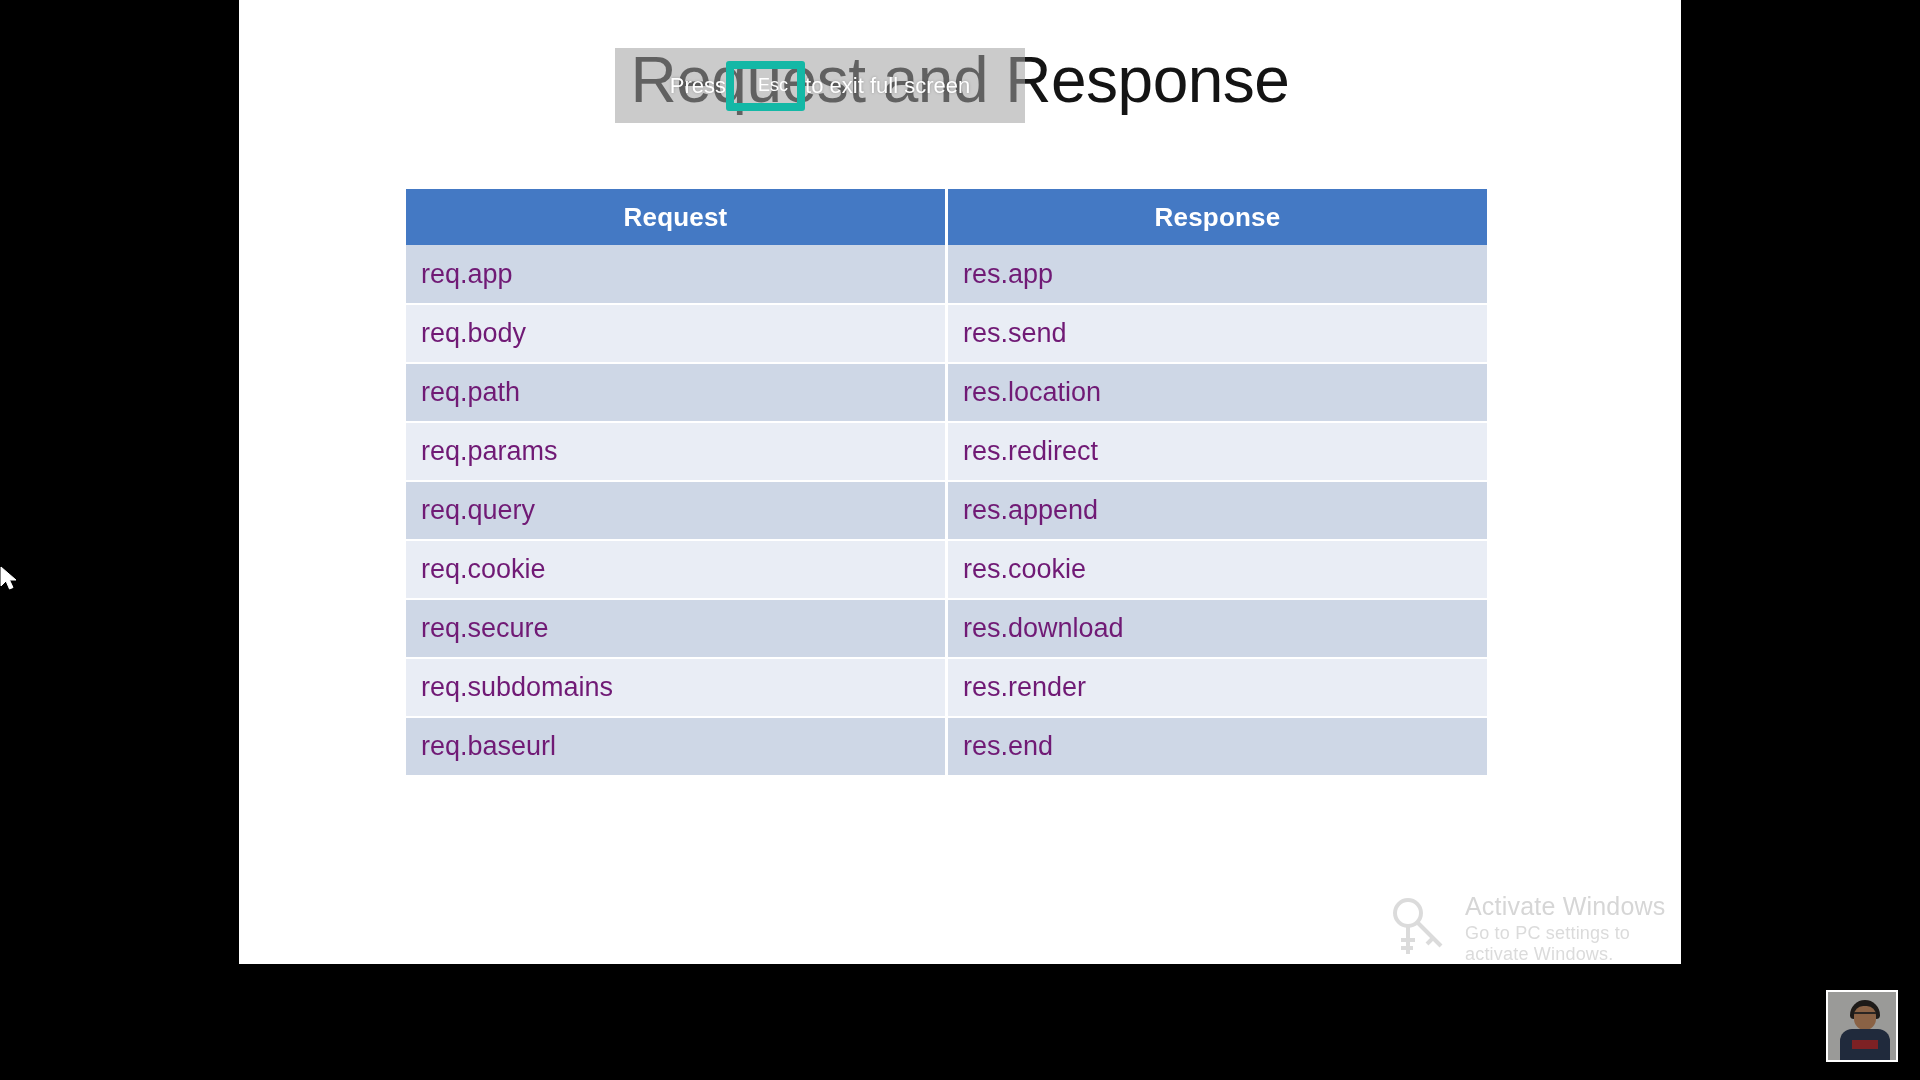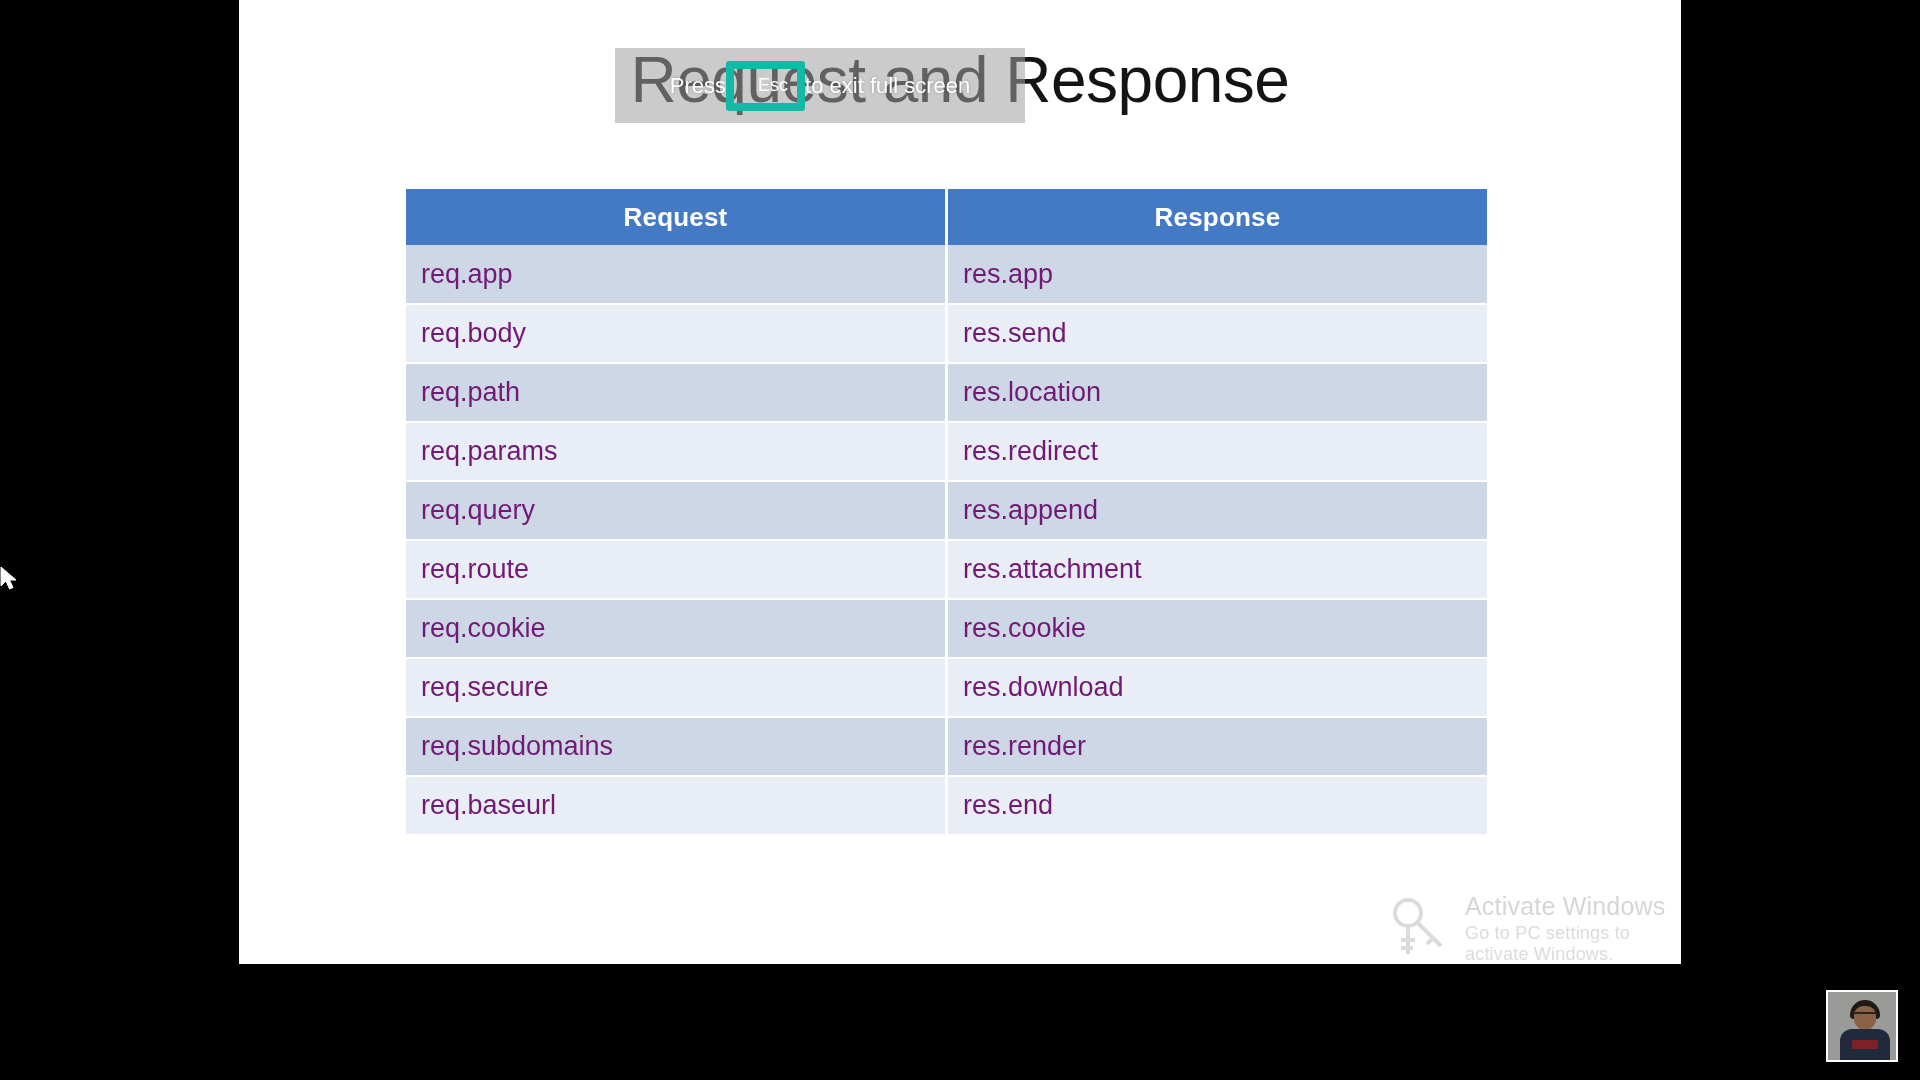--- a/index.html
+++ b/index.html
@@ -252,24 +252,20 @@
             <td>req.path</td>
             <td>res.location</td>
           </tr>
           <tr>
             <td>req.params</td>
             <td>res.redirect</td>
           </tr>
           <tr>
             <td>req.query</td>
             <td>res.append</td>
-          </tr>
-          <tr>
-            <td>req.route</td>
-            <td>res.attachment</td>
           </tr>
           <tr>
             <td>req.cookie</td>
             <td>res.cookie</td>
           </tr>
           <tr>
             <td>req.secure</td>
             <td>res.download</td>
           </tr>
           <tr>

